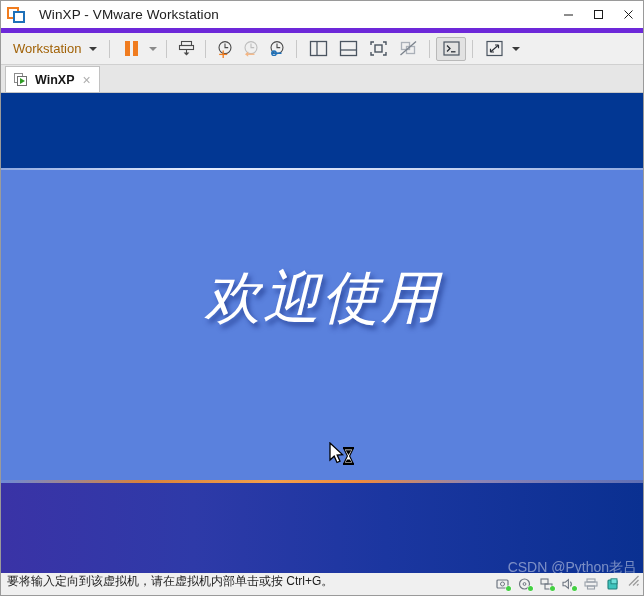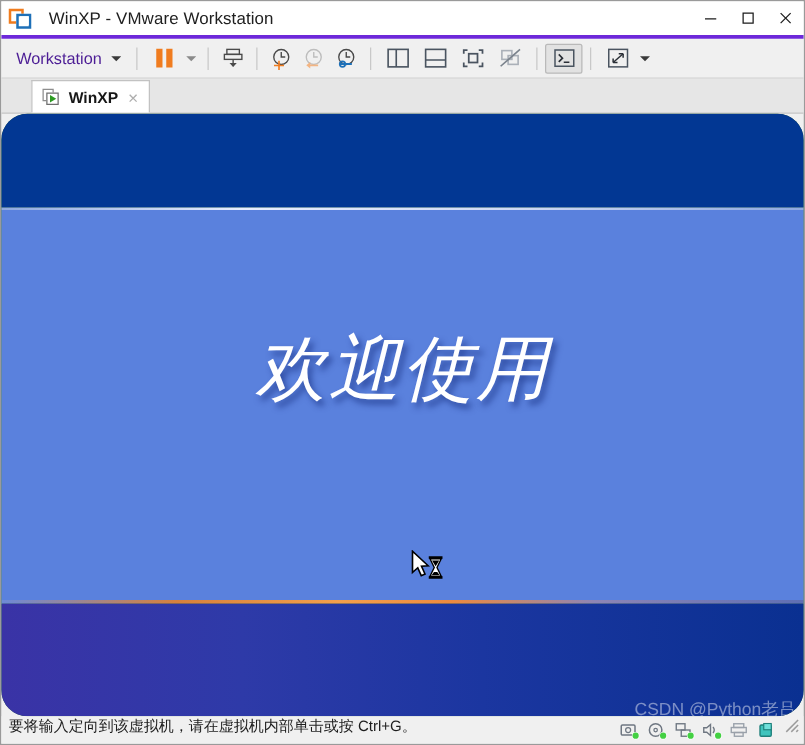--- a/index.html
+++ b/index.html
@@ -28,21 +28,21 @@
   }
 
   
   #titlebar {
     height: 27px;
     min-height: 27px;
     background: #ffffff;
     display: flex;
     align-items: center;
     position: relative;
-    border-bottom: 3px solid #6d28d9;
+    border-bottom: 5px solid #6d28d9;
   }
   #app-logo {
     width: 20px;
     height: 20px;
     margin-left: 6px;
     position: relative;
     flex: 0 0 auto;
   }
   #app-logo .sq-o {
     position: absolute;
@@ -97,21 +97,21 @@
     padding: 0 4px;
     border-bottom: 1px solid #d0d0d0;
     box-sizing: border-box;
   }
   .tb-menu {
     display: flex;
     align-items: center;
     gap: 8px;
     padding: 3px 6px 3px 8px;
     font-size: 13px;
-    color: #4c1d95;
+    color: #a16207;
     white-space: nowrap;
   }
   .tb-sep {
     width: 1px;
     height: 18px;
     background: #c8c8c8;
     margin: 0 6px;
     flex: 0 0 auto;
   }
   .tb-btn {
@@ -152,21 +152,21 @@
     background: #f07c1f;
   }
 
   
   #tabstrip {
     height: 28px;
     min-height: 28px;
     background: #e6e6e6;
     display: flex;
     align-items: flex-end;
-    padding-left: 24px;
+    padding-left: 4px;
     box-sizing: border-box;
     border-bottom: 1px solid #c6c6c6;
   }
   #vm-tab {
     height: 26px;
     background: #ffffff;
     border: 1px solid #c2c2c2;
     border-bottom: none;
     display: flex;
     align-items: center;
@@ -207,22 +207,21 @@
     border-top: 3.5px solid transparent;
     border-bottom: 3.5px solid transparent;
     border-left: 5px solid #2e9b23;
   }
 
   
   #vm-screen {
     flex: 1 1 auto;
     position: relative;
     overflow: hidden;
-    background: #14532d;
-    border-radius: 21px;
+    background: #ef4444;
   }
   #xp-top {
     position: absolute;
     left: 0; top: 0; right: 0;
     height: 75px;
     background: #023793;
   }
   #xp-top-line {
     position: absolute;
     left: 0; right: 0; top: 75px;

